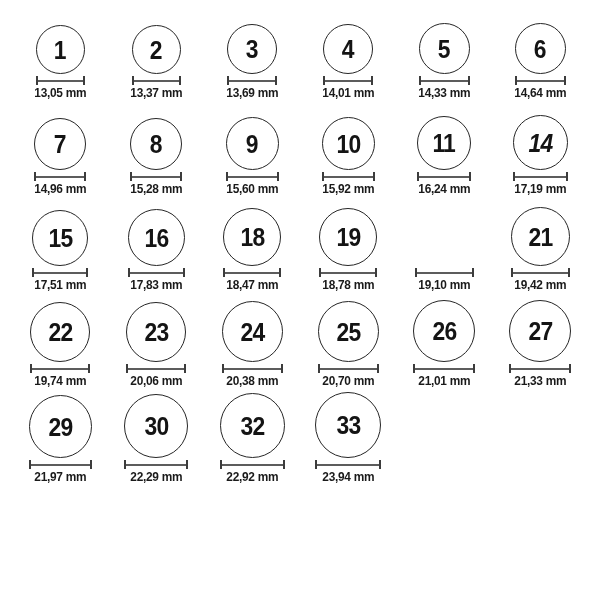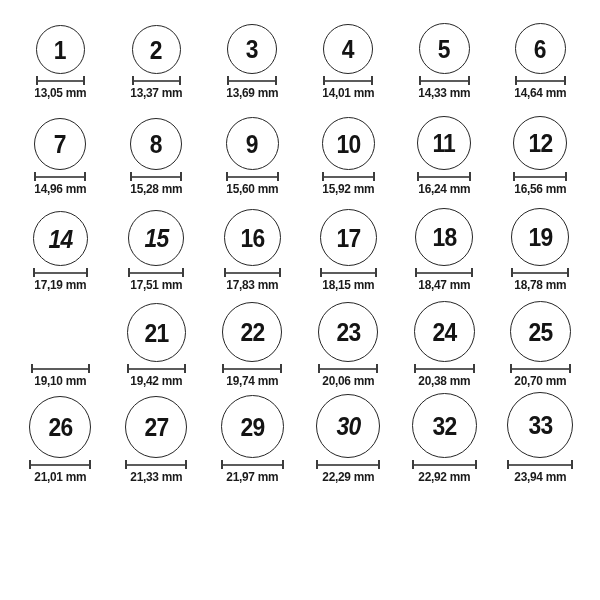--- a/index.html
+++ b/index.html
@@ -238,52 +238,39 @@
       </div>
     </div>
     <div class="measure" style="width: 54px;">
       <span class="tick tick-left"></span>
       <span class="measure-bar"></span>
       <span class="tick tick-right"></span>
     </div>
     <span class="size-label">16,24 mm</span>
   </div>
 
-  <div class="cell">
-    <div class="circle-area">
-      <div class="ring-circle" style="width: 54px; height: 54px;">
-        <span class="ring-number">12</span>
-      </div>
-    </div>
-    <div class="measure" style="width: 54px;">
-      <span class="tick tick-left"></span>
-      <span class="measure-bar"></span>
-      <span class="tick tick-right"></span>
-    </div>
-    <span class="size-label">16,56 mm</span>
-  </div>
 
 
   <div class="cell">
     <div class="circle-area">
       <div class="ring-circle" style="width: 55px; height: 55px; font-style: italic;">
         <span class="ring-number">14</span>
       </div>
     </div>
     <div class="measure" style="width: 55px;">
       <span class="tick tick-left"></span>
       <span class="measure-bar"></span>
       <span class="tick tick-right"></span>
     </div>
     <span class="size-label">17,19 mm</span>
   </div>
 
   <div class="cell">
     <div class="circle-area">
-      <div class="ring-circle" style="width: 56px; height: 56px; font-style: italic;">
+      <div class="ring-circle" style="width: 56px; height: 56px;">
         <span class="ring-number">15</span>
       </div>
     </div>
     <div class="measure" style="width: 56px;">
       <span class="tick tick-left"></span>
       <span class="measure-bar"></span>
       <span class="tick tick-right"></span>
     </div>
     <span class="size-label">17,51 mm</span>
   </div>
@@ -295,33 +282,20 @@
       </div>
     </div>
     <div class="measure" style="width: 57px;">
       <span class="tick tick-left"></span>
       <span class="measure-bar"></span>
       <span class="tick tick-right"></span>
     </div>
     <span class="size-label">17,83 mm</span>
   </div>
 
-  <div class="cell">
-    <div class="circle-area">
-      <div class="ring-circle" style="width: 57px; height: 57px;">
-        <span class="ring-number">17</span>
-      </div>
-    </div>
-    <div class="measure" style="width: 57px;">
-      <span class="tick tick-left"></span>
-      <span class="measure-bar"></span>
-      <span class="tick tick-right"></span>
-    </div>
-    <span class="size-label">18,15 mm</span>
-  </div>
 
   <div class="cell">
     <div class="circle-area">
       <div class="ring-circle" style="width: 58px; height: 58px;">
         <span class="ring-number">18</span>
       </div>
     </div>
     <div class="measure" style="width: 58px;">
       <span class="tick tick-left"></span>
       <span class="measure-bar"></span>
@@ -461,21 +435,21 @@
     <div class="measure" style="width: 63px;">
       <span class="tick tick-left"></span>
       <span class="measure-bar"></span>
       <span class="tick tick-right"></span>
     </div>
     <span class="size-label">21,97 mm</span>
   </div>
 
   <div class="cell">
     <div class="circle-area">
-      <div class="ring-circle" style="width: 64px; height: 64px; font-style: italic;">
+      <div class="ring-circle" style="width: 64px; height: 64px;">
         <span class="ring-number">30</span>
       </div>
     </div>
     <div class="measure" style="width: 64px;">
       <span class="tick tick-left"></span>
       <span class="measure-bar"></span>
       <span class="tick tick-right"></span>
     </div>
     <span class="size-label">22,29 mm</span>
   </div>

